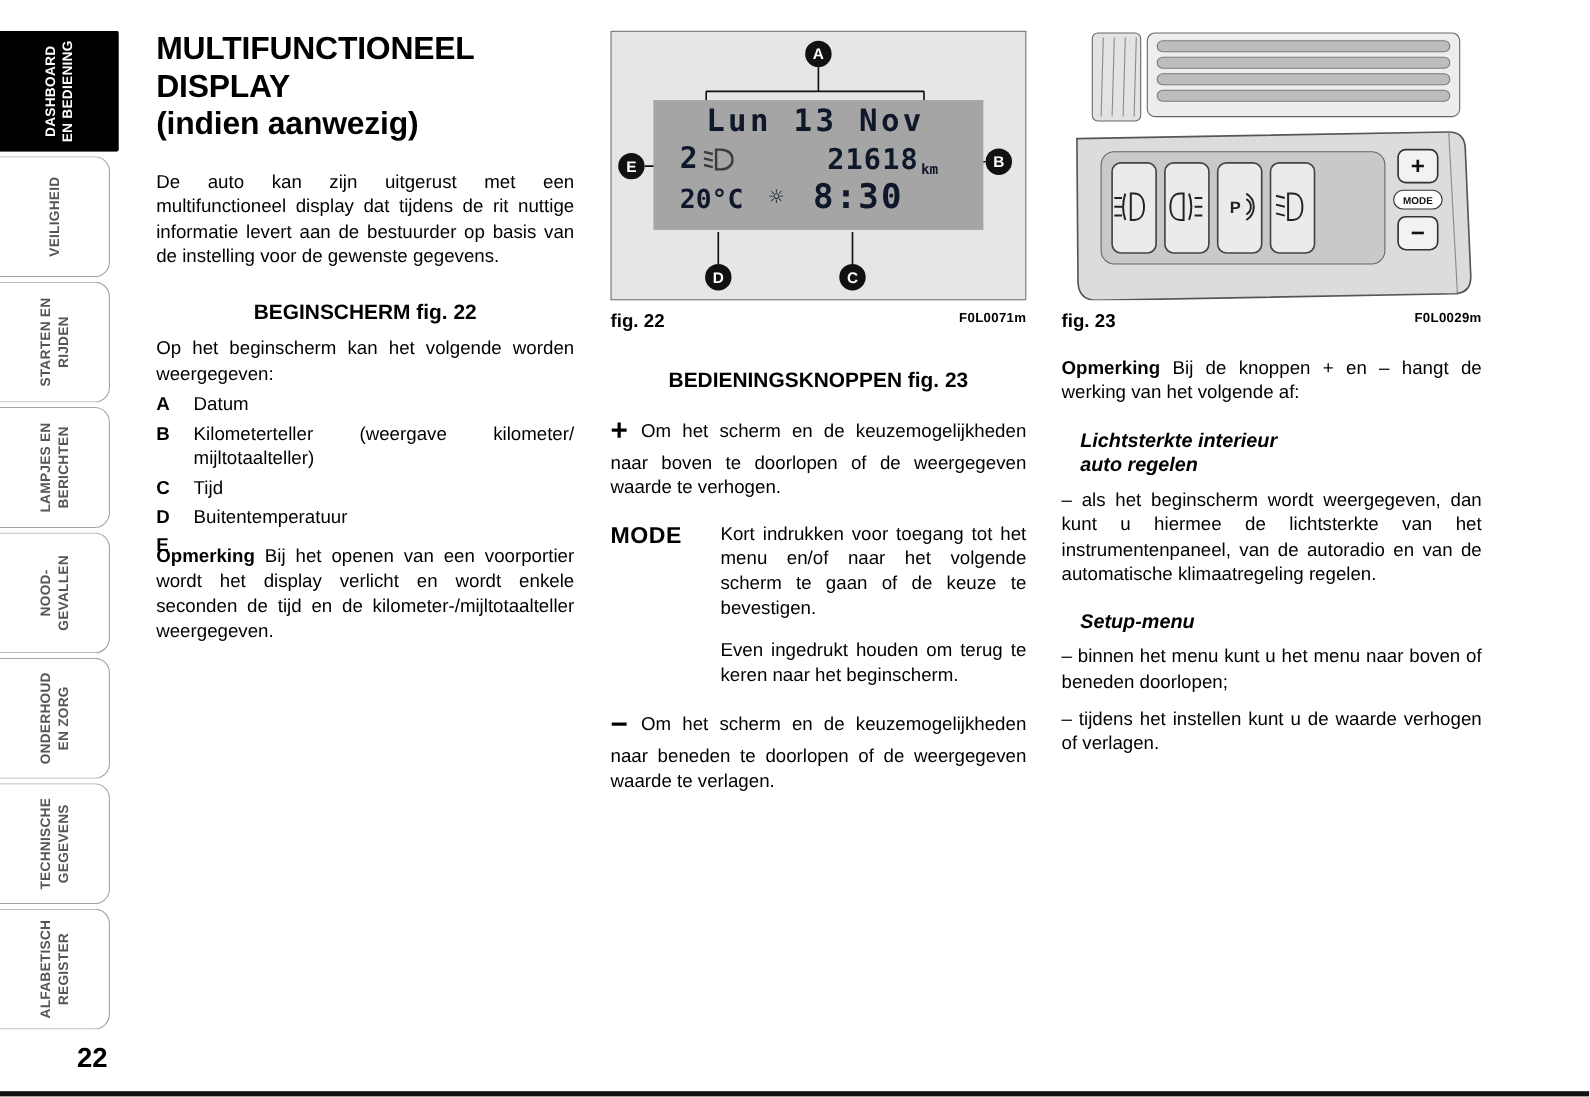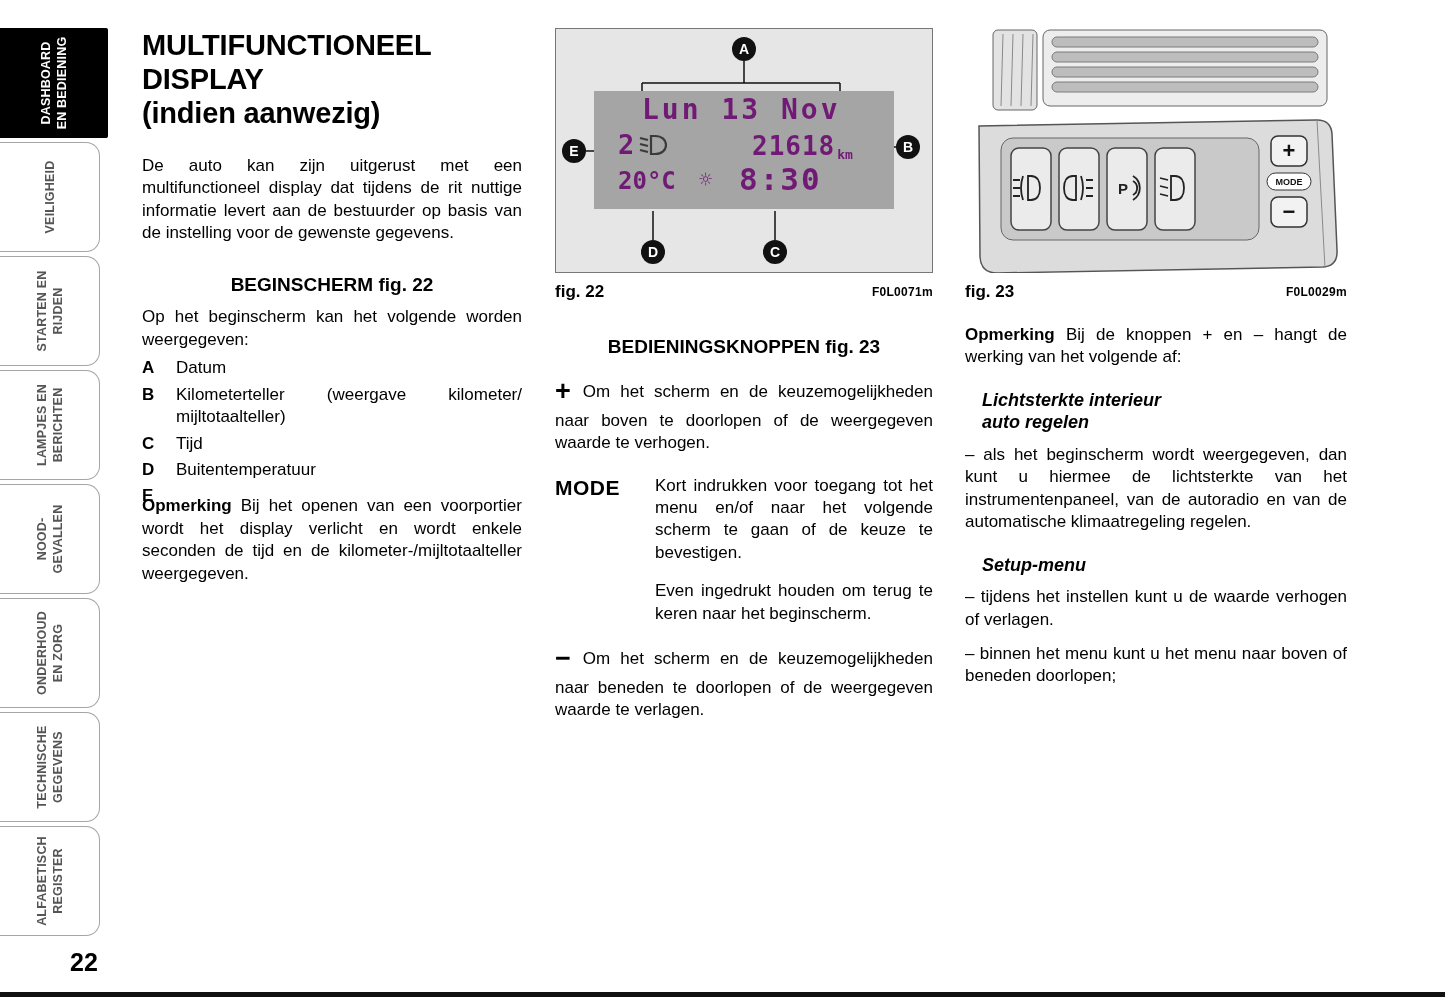--- a/index.html
+++ b/index.html
@@ -46,33 +46,33 @@
   p.mode-para { position:relative; margin-top:20px; padding-left:100px; font-size:17px; line-height:1.32; text-align:justify; }
   .mode-label { position:absolute; left:0; top:-1px; font-size:21px; font-weight:bold; letter-spacing:.5px; }
   p.mode-cont { margin-top:16px; padding-left:100px; font-size:17px; line-height:1.32; text-align:justify; }
 
   h3.ital { font-size:18px; font-weight:bold; font-style:italic; line-height:1.25;
             white-space:pre-line; margin:20px 17px 10px; }
 
   
   .fig22 { position:relative; width:378px; height:245px; background:#e6e6e6; border:1px solid #777; }
   .lcd { position:absolute; left:38px; top:62px; width:300px; height:118px; background:#a5a5a5;
-         font-family:"DejaVu Sans Mono", monospace; font-weight:bold; color:#701a75; }
+         font-family:"DejaVu Sans Mono", monospace; font-weight:bold; color:#0f172a; }
   .lcd-row1 { position:absolute; left:48px; top:2px; font-size:28px; letter-spacing:3px; }
   .lcd-hl { position:absolute; left:24px; top:38px; display:flex; align-items:center; gap:3px; font-size:27px; }
   .lcd-odo { position:absolute; left:158px; top:40px; font-size:26px; letter-spacing:1px; }
   .lcd-unit { font-size:13px; letter-spacing:0; position:relative; top:4px; margin-left:2px; }
   .lcd-temp { position:absolute; left:24px; top:76px; font-size:24px; }
   .lcd-sun  { position:absolute; left:105px; top:76px; font-size:22px; }
   .lcd-time { position:absolute; left:145px; top:70px; font-size:31px; letter-spacing:2px; }
   .callout { position:absolute; width:24px; height:24px; border-radius:50%; background:#111;
              color:#fff; font-size:14px; font-weight:bold; text-align:center; line-height:24px; }
   .callout-lines { position:absolute; left:0; top:0; width:378px; height:245px; }
 
-  .cap-row { margin-top:9px; display:flex; justify-content:space-between; align-items:center; }
+  .cap-row { margin-top:9px; display:flex; justify-content:space-between; align-items:flex-start; }
   .cap { font-size:17px; font-weight:bold; }
   .code { font-size:12px; font-weight:bold; letter-spacing:.3px; }
 
   
   .fig23 { position:relative; width:378px; height:245px; }
   .fig23 svg { width:378px; height:245px; display:block; }
   svg text { font-family:"Liberation Sans", sans-serif; }
 </style>
 </head>
 <body>
@@ -274,18 +274,18 @@
     <p class="note" style="margin-top:22px;">
       <b class="inline">Opmerking</b>
       <span>Bij de knoppen + en – hangt de werking van het volgende af:</span>
     </p>
 
     <h3 class="ital">Lichtsterkte interieur
 auto regelen</h3>
     <p class="body">– als het beginscherm wordt weergegeven, dan kunt u hiermee de lichtsterkte van het instrumentenpaneel, van de autoradio en van de automatische klimaatregeling regelen.</p>
 
     <h3 class="ital">Setup-menu</h3>
+    <p class="body">– binnen het menu kunt u het menu naar boven of beneden doorlopen;</p>
     <p class="body">– tijdens het instellen kunt u de waarde verhogen of verlagen.</p>
-    <p class="body">– binnen het menu kunt u het menu naar boven of beneden doorlopen;</p>
   </section>
 
   <div class="page-edge"></div>
 </div>
 
 </body></html>

